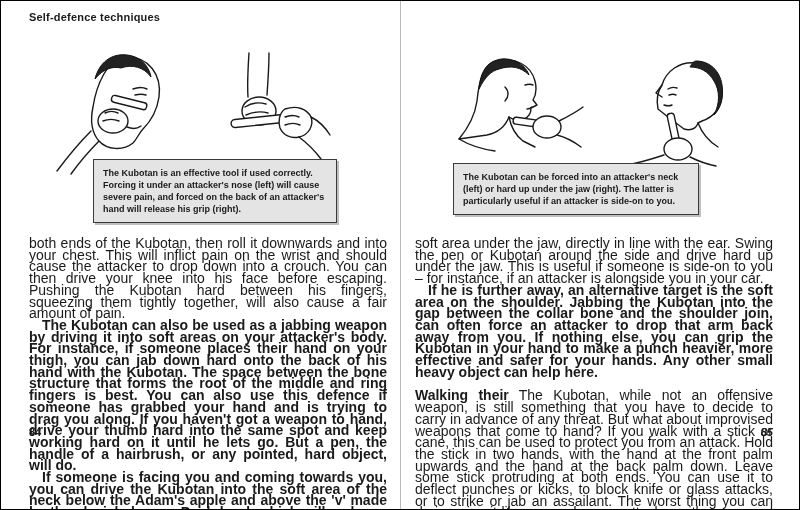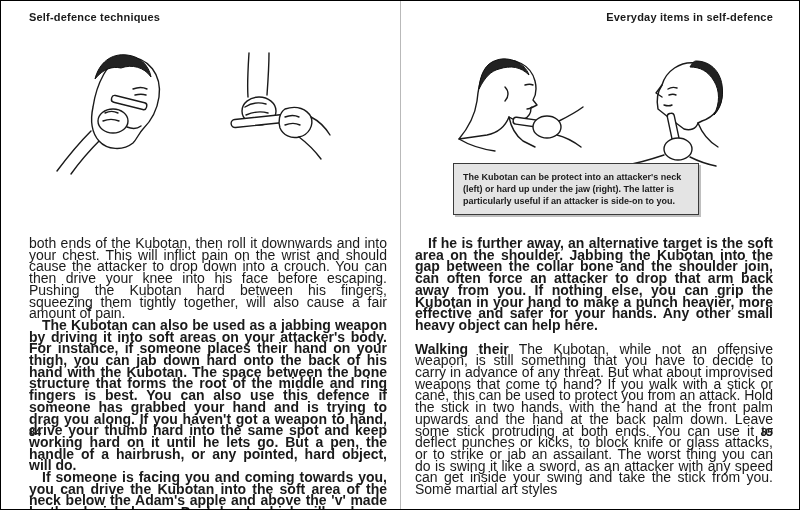--- a/index.html
+++ b/index.html
@@ -63,32 +63,34 @@
         <path class="sk" d="M56,6 C55,22 54,36 55,50 M76,6 C76,20 75,34 74,48"></path>
         <ellipse class="skf" cx="66" cy="64" rx="17" ry="14"></ellipse>
         <path class="sk" d="M52,60 C58,56 66,55 73,57 M53,68 C60,65 68,64 75,66"></path>
         <rect class="skf" x="38" y="70" width="56" height="8" rx="4" transform="rotate(-6 66 74)"></rect>
         <path class="skf" d="M92,62 C104,58 114,62 118,70 C121,78 116,88 106,90 C98,92 90,88 87,81 C85,75 86,66 92,62 Z"></path>
         <path class="sk" d="M92,70 C97,68 102,68 106,70 M92,78 C97,76 103,76 107,78"></path>
         <path class="sk" d="M118,70 C126,74 132,80 137,88 M106,90 C114,96 122,104 128,112"></path>
       </svg>
     </div>
 
+    <div class="caption-box">
+      <span>The Kubotan is an effective tool if used correctly. Forcing it under an attacker's nose (left) will cause severe pain, and forced on the back of an attacker's hand will release his grip (right).</span>
+    </div>
 
     <div class="body-text">
       <p>both ends of the Kubotan, then roll it downwards and into your chest. This will inflict pain on the wrist and should cause the attacker to drop down into a crouch. You can then drive your knee into his face before escaping. Pushing the Kubotan hard between his fingers, squeezing them tightly together, will also cause a fair amount of pain.</p>
       <p class="indent">The Kubotan can also be used as a jabbing weapon by driving it into soft areas on your attacker's body. For instance, if someone places their hand on your thigh, you can jab down hard onto the back of his hand with the Kubotan. The space between the bone structure that forms the root of the middle and ring fingers is best. You can also use this defence if someone has grabbed your hand and is trying to drag you along. If you haven't got a weapon to hand, drive your thumb hard into the same spot and keep working hard on it until he lets go. But a pen, the handle of a hairbrush, or any pointed, hard object, will do.</p>
       <p class="indent">If someone is facing you and coming towards you, you can drive the Kubotan into the soft area of the neck below the Adam's apple and above the 'v' made by the clavicle bones. Push hard, which will make an attacker step back and let go of you. If he has a tight hold, such as a bear hug, from the front, hold it horizontally, with one hand on either end, and drive it side-on, hard up into the base of his nose, pushing his head up and back until he lets go. Another target is in the</p>
     </div>
 
     <div class="page-number">84</div>
   </div>
 
   <div class="page right">
-    <div class="running-head">Everyday items in self-defence</div>
 
     <div class="figure" style="left:38px;top:52px;">
       <svg width="150" height="112" viewBox="0 0 150 112">
         <path class="skf" d="M58,8 C76,4 92,12 96,28 C98,36 97,42 94,47 L98,52 L92,55 C92,60 90,64 85,66 C80,68 74,67 70,64 C66,74 58,80 48,82 L20,86 C30,74 36,62 38,48 C40,28 44,12 58,8 Z"></path>
         <path class="skd" d="M58,7 C46,10 41,22 40,36 C46,24 52,18 60,16 C72,12 82,14 90,22 C86,10 70,3 58,7 Z"></path>
         <path class="sk" d="M86,32 C89,31 92,31 94,32 M66,34 C70,38 70,44 66,48"></path>
         <path class="sk" d="M88,56 C90,56 92,55 93,54"></path>
         <path class="sk" d="M70,64 C72,74 76,82 84,88 L96,94 M20,86 C30,92 42,96 56,98"></path>
         <rect class="skf" x="74" y="66" width="32" height="7" rx="3" transform="rotate(8 90 70)"></rect>
         <ellipse class="skf" cx="108" cy="74" rx="14" ry="11"></ellipse>
@@ -103,24 +105,25 @@
         <path class="sk" d="M62,38 C65,36 68,36 71,37 M63,44 C66,43 68,43 70,44"></path>
         <path class="sk" d="M56,34 L50,42 L56,46 M58,54 C61,55 64,55 66,54"></path>
         <path class="sk" d="M92,72 C96,82 102,90 112,96 M66,72 C68,82 72,92 78,100"></path>
         <rect class="skf" x="64" y="62" width="7" height="30" rx="3" transform="rotate(-12 68 78)"></rect>
         <ellipse class="skf" cx="72" cy="98" rx="14" ry="11"></ellipse>
         <path class="sk" d="M58,104 C46,108 34,112 20,114 M84,106 C92,110 100,113 110,115"></path>
       </svg>
     </div>
 
     <div class="caption-box">
-      <span>The Kubotan can be protect into an attacker's neck (left) or hard up under the jaw (right). The latter is particularly useful if an attacker is side-on to you.</span>
+      <span>The Kubotan can be forced into an attacker's neck (left) or hard up under the jaw (right). The latter is particularly useful if an attacker is side-on to you.</span>
     </div>
 
     <div class="body-text">
+      <p>soft area under the jaw, directly in line with the ear. Swing the pen or Kubotan around the side and drive hard up under the jaw. This is useful if someone is side-on to you – for instance, if an attacker is alongside you in your car.</p>
       <p class="indent">If he is further away, an alternative target is the soft area on the shoulder. Jabbing the Kubotan into the gap between the collar bone and the shoulder join, can often force an attacker to drop that arm back away from you. If nothing else, you can grip the Kubotan in your hand to make a punch heavier, more effective and safer for your hands. Any other small heavy object can help here.</p>
       <p class="section">
         <strong>Walking their</strong>
         <span>The Kubotan, while not an offensive weapon, is still something that you have to decide to carry in advance of any threat. But what about improvised weapons that come to hand? If you walk with a stick or cane, this can be used to protect you from an attack. Hold the stick in two hands, with the hand at the front palm upwards and the hand at the back palm down. Leave some stick protruding at both ends. You can use it to deflect punches or kicks, to block knife or glass attacks, or to strike or jab an assailant. The worst thing you can do is swing it like a sword, as an attacker with any speed can get inside your swing and take the stick from you. Some martial art styles</span>
       </p>
     </div>
 
     <div class="page-number">85</div>
   </div>
 

